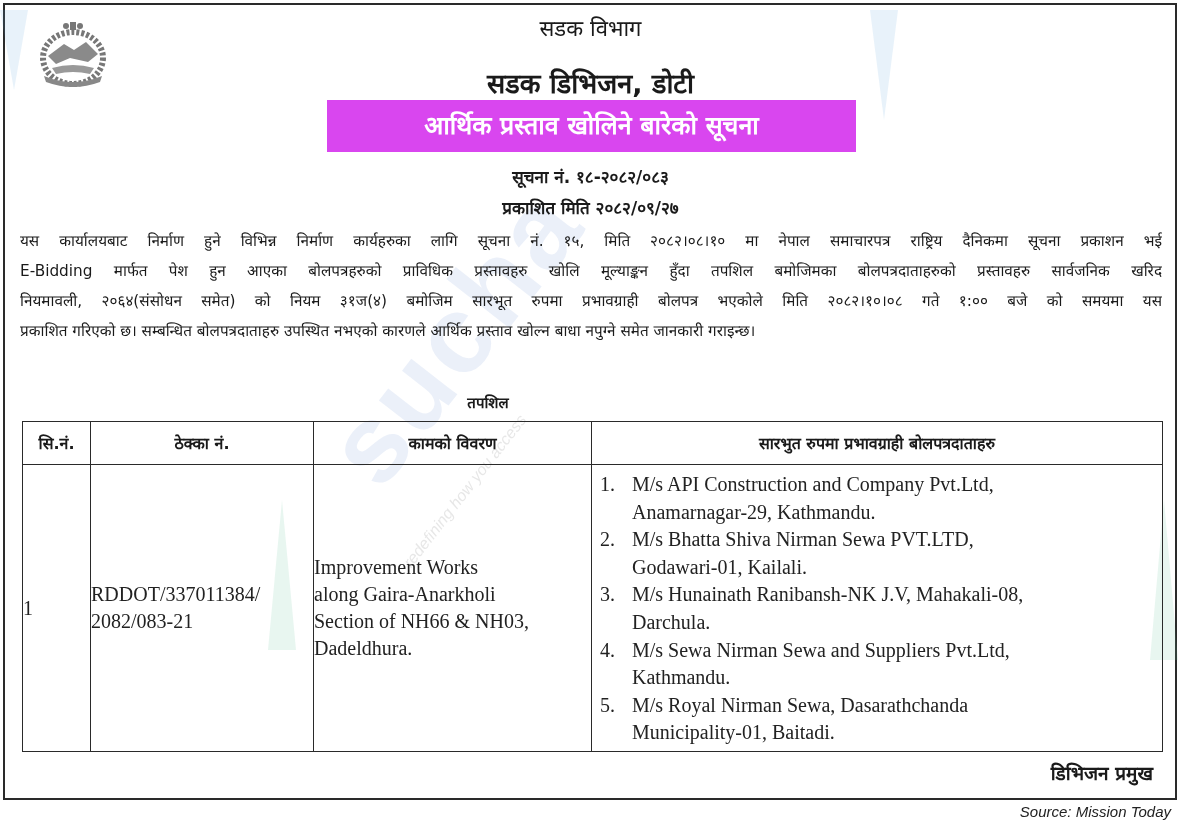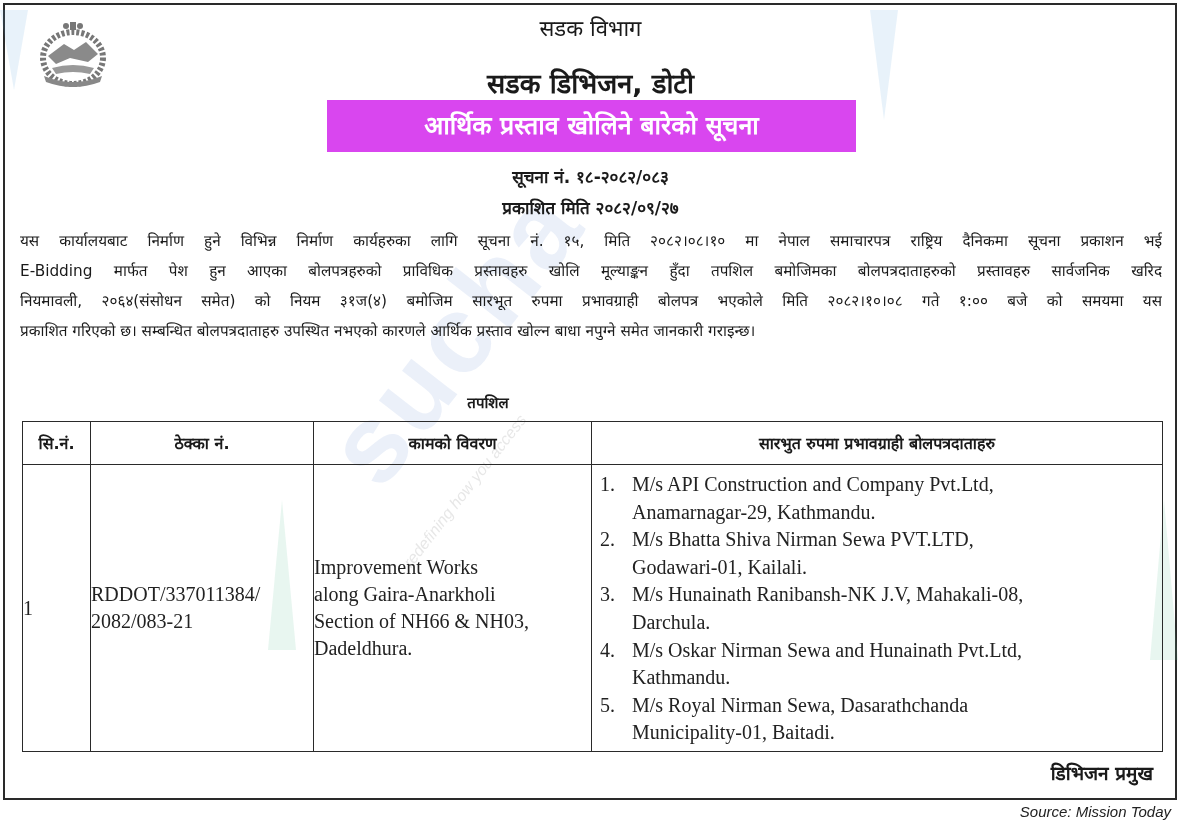--- a/index.html
+++ b/index.html
@@ -168,21 +168,21 @@
           <li>
             <span class="num">3.</span>
             <span class="txt">
               <div>M/s Hunainath Ranibansh-NK J.V, Mahakali-08,</div>
               <div>Darchula.</div>
             </span>
           </li>
           <li>
             <span class="num">4.</span>
             <span class="txt">
-              <div>M/s Oskar Nirman Sewa and Hunainath Pvt.Ltd,</div>
+              <div>M/s Sewa Nirman Sewa and Suppliers Pvt.Ltd,</div>
               <div>Kathmandu.</div>
             </span>
           </li>
           <li>
             <span class="num">5.</span>
             <span class="txt">
               <div>M/s Royal Nirman Sewa, Dasarathchanda</div>
               <div>Municipality-01, Baitadi.</div>
             </span>
           </li>

